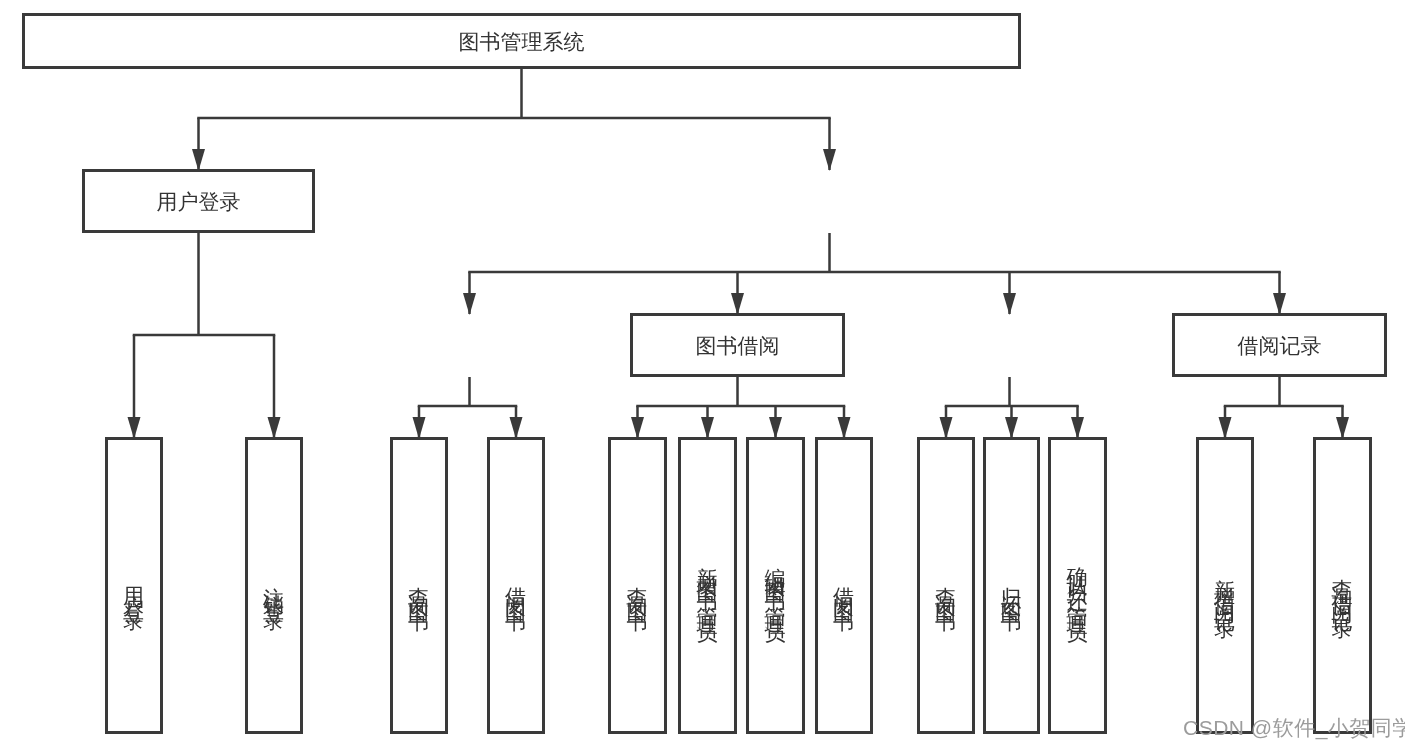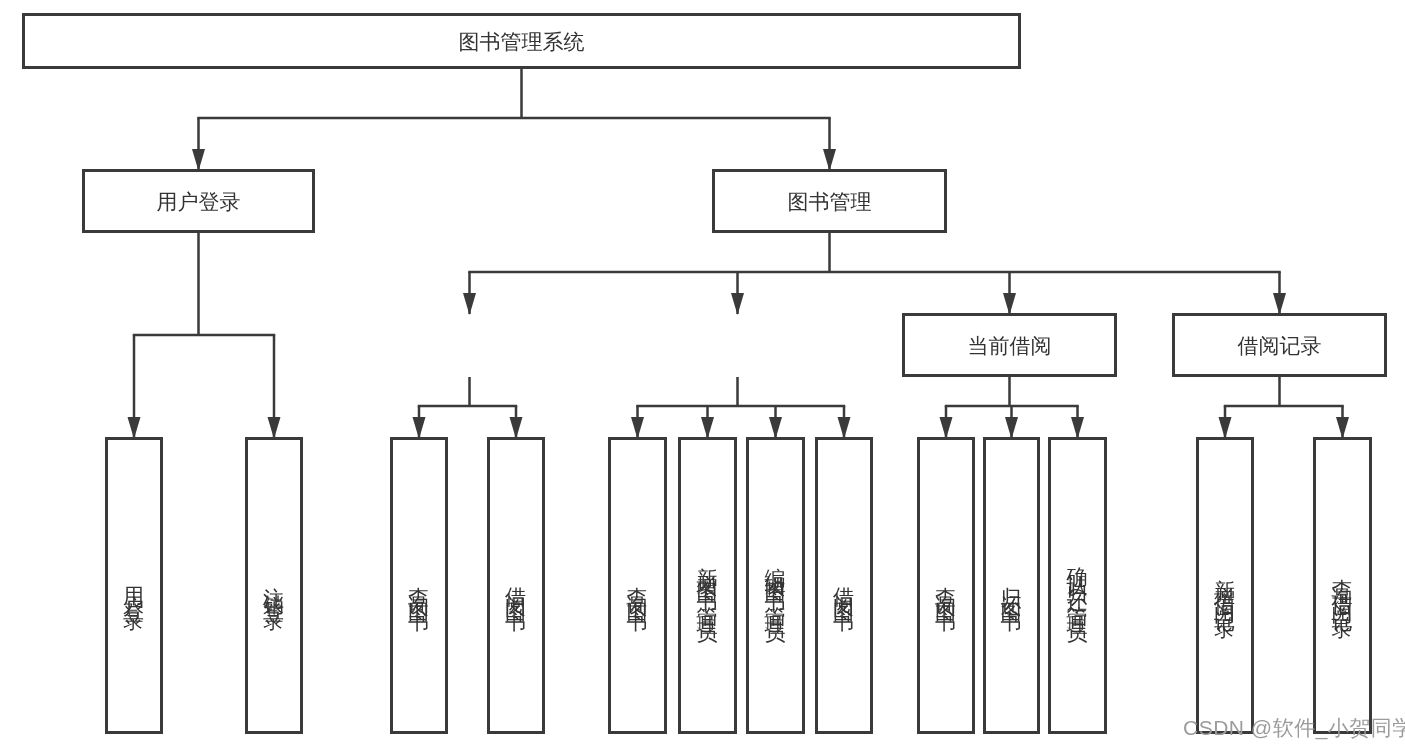--- a/index.html
+++ b/index.html
@@ -73,25 +73,22 @@
       <line x1="1342.5" y1="406" x2="1342.5" y2="438" class="drop" marker-end="url(#arrow)"></line>
     </svg>
 
   <div class="watermark">CSDN @软件_小贺同学</div>
 <div class="node level-1" style="left: 22px; top: 13px; width: 999px; height: 56px;">
       <span>图书管理系统</span>
     </div>
     <div class="node level-2" style="left: 82px; top: 169px; width: 233px; height: 64px;">
       <span>用户登录</span>
     </div>
-    <div class="node level-2" style="left: 712px; top: 169px; width: 235px; height: 64px;">
-      <span>图书管理</span>
-    </div>
-    <div class="node level-3" style="left: 902px; top: 313px; width: 215px; height: 64px;">
-      <span>当前借阅</span>
+    <div class="node level-3" style="left: 630px; top: 313px; width: 215px; height: 64px;">
+      <span>图书借阅</span>
     </div>
     <div class="node level-3" style="left: 1172px; top: 313px; width: 215px; height: 64px;">
       <span>借阅记录</span>
     </div>
     <div class="node level-4 vertical" style="left: 105px; top: 437px; width: 58px; height: 297px;">
       <span>用户登录</span>
     </div>
     <div class="node level-4 vertical" style="left: 245px; top: 437px; width: 58px; height: 297px;">
       <span>注销登录</span>
     </div>

